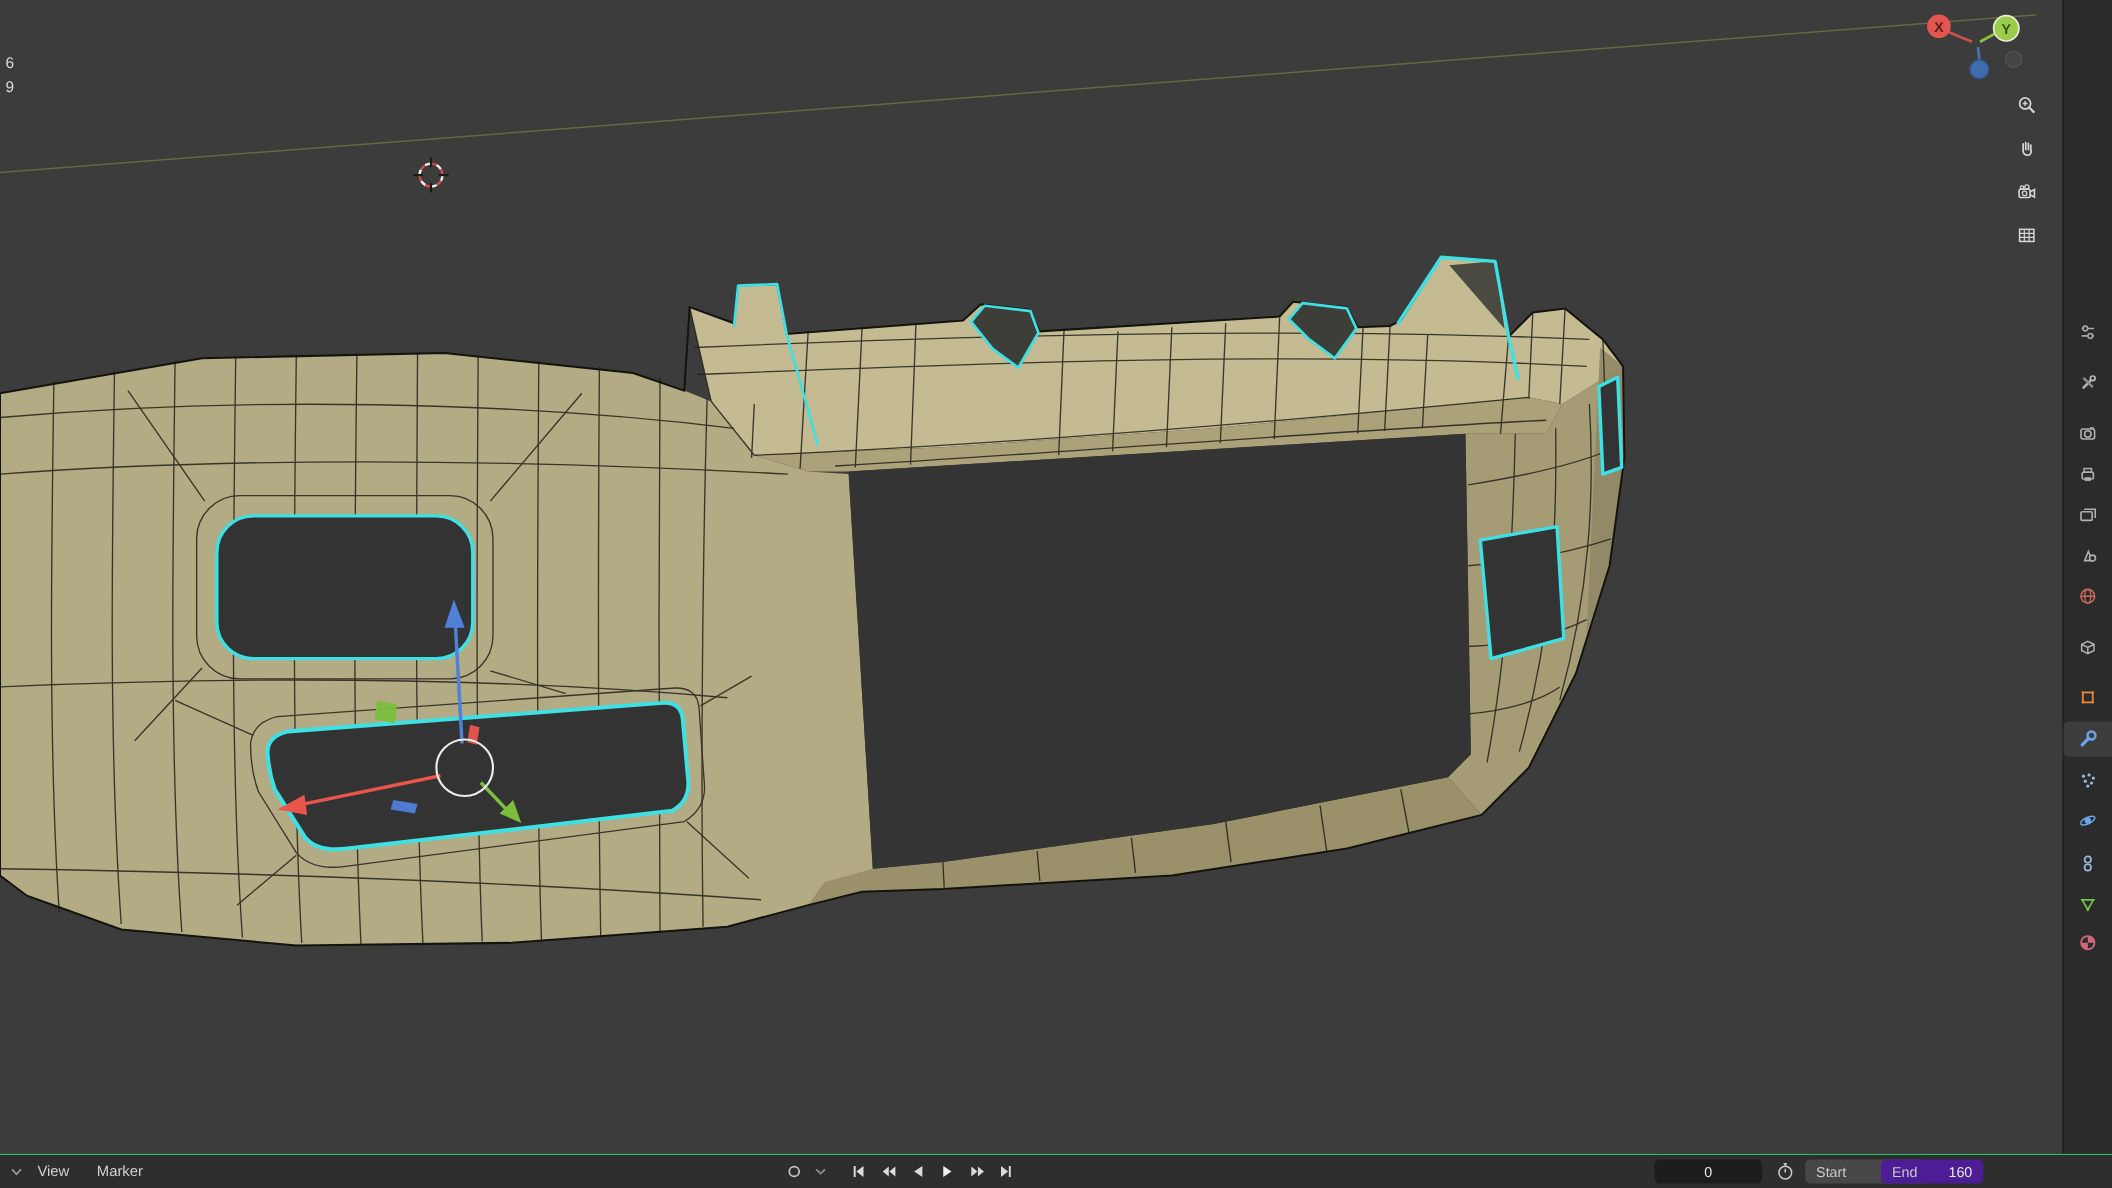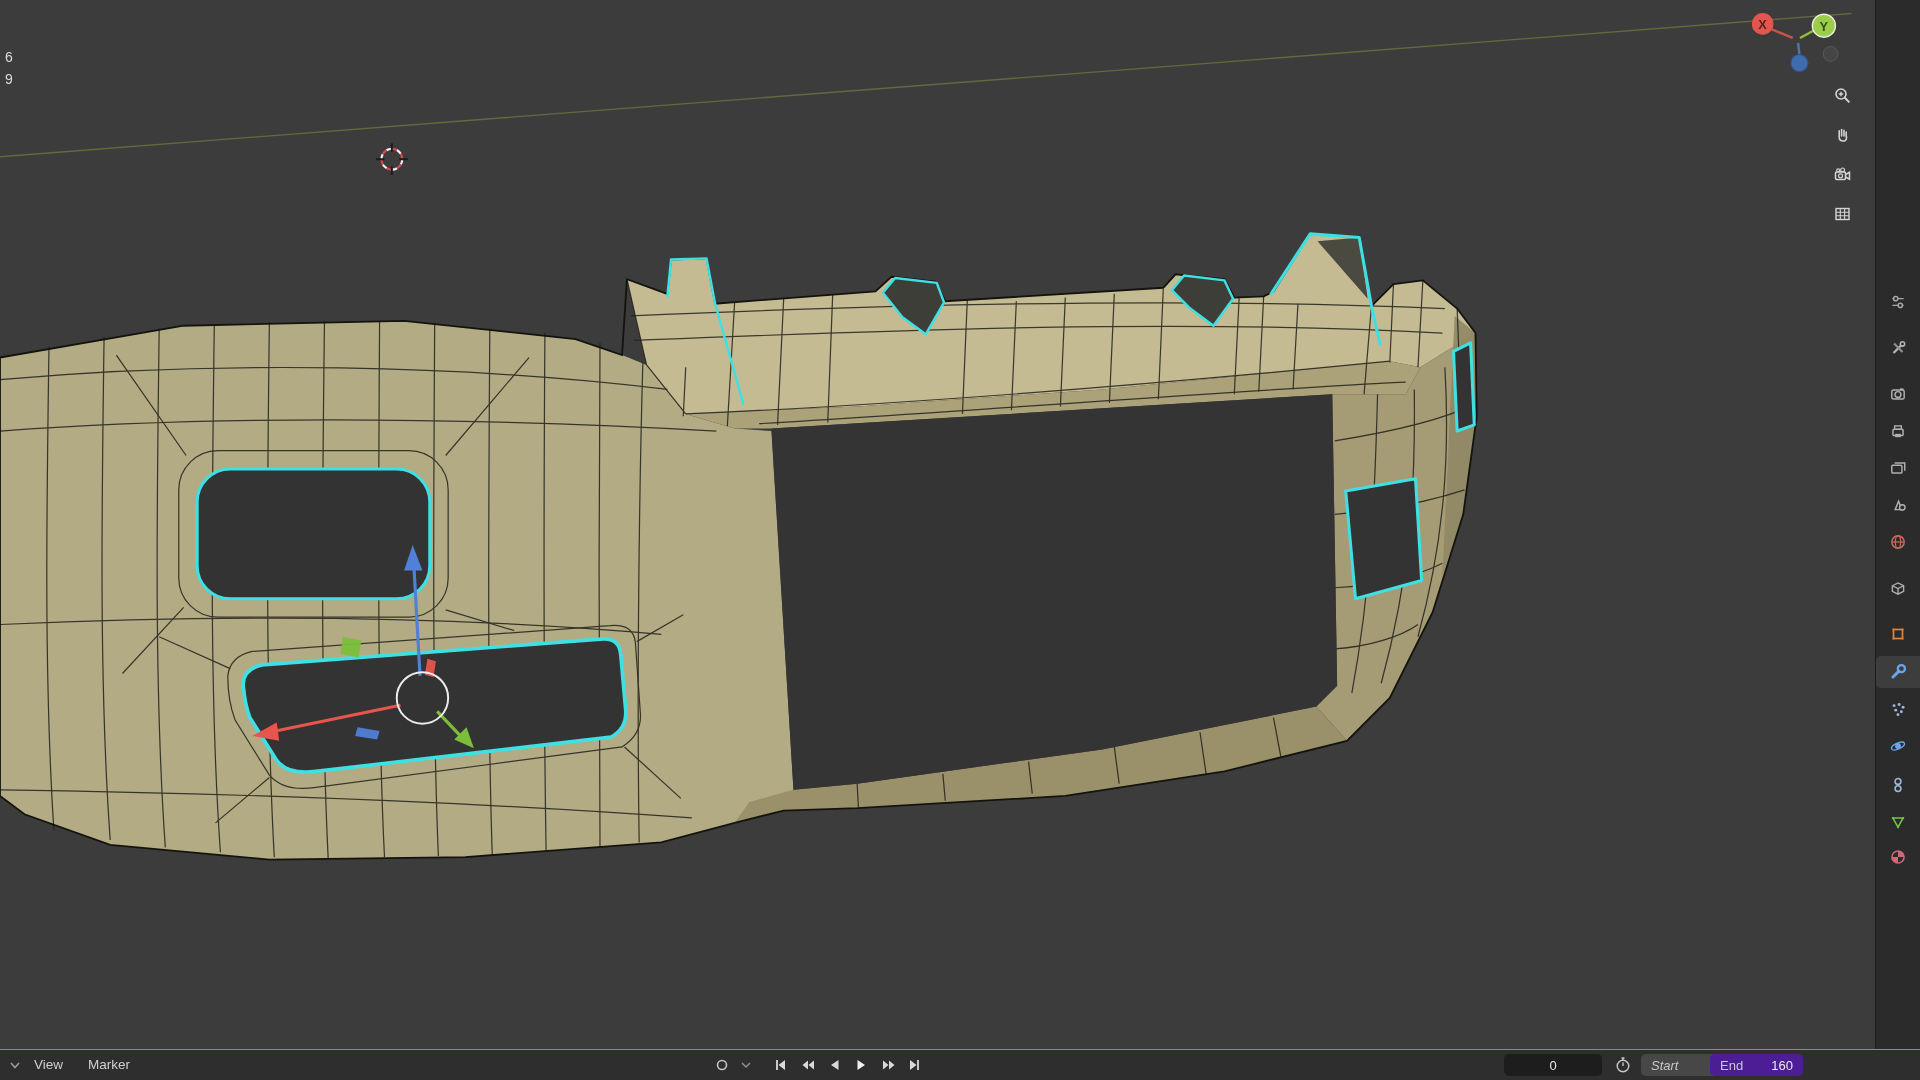--- a/index.html
+++ b/index.html
@@ -18,21 +18,21 @@
   
   #tab-strip{position:absolute;right:0;top:0;width:44px;height:1050px;background:#2b2b2b;border-left:1px solid #1e1e1e;}
   .prop-tab{position:absolute;left:0;width:44px;height:32px;display:flex;align-items:center;justify-content:center;}
   .prop-tab.active{background:#3d3d3d;border-radius:5px 0 0 5px;}
   
   #timeline-bar{position:absolute;left:0;bottom:0;width:1920px;height:30px;background:#2e2e2e;border-top:1px solid #22c55e;}
   .tl-menu{position:absolute;top:0;height:30px;line-height:30px;font-size:13.5px;color:#d0d0d0;}
   .tl-icon{position:absolute;top:7px;}
   .tl-field{position:absolute;top:4px;height:22px;border-radius:5px;font-size:13px;display:flex;align-items:center;}
   #frame-field{left:1504px;width:98px;background:#1d1d1d;justify-content:center;color:#e8e8e8;}
-  #start-field{left:1641px;width:112px;background:#474747;color:#c9c9c9;justify-content:space-between;padding:0 10px;box-sizing:border-box;font-style:italic;}
+  #start-field{left:1641px;width:112px;background:#474747;color:#c9c9c9;justify-content:space-between;padding:0 10px;box-sizing:border-box;}
   #end-field{left:1710px;width:93px;background:#4c1d95;color:#c9c9c9;justify-content:space-between;padding:0 10px;box-sizing:border-box;}
   .tl-field .val{color:#eaeaea;}
 </style>
 </head>
 <body>
 
 <svg id="scene-svg" viewBox="0 0 1568 882" preserveAspectRatio="none">
 
   <line x1="0" y1="128" x2="1512" y2="11" stroke="#66743f" stroke-width="1.1" opacity="0.85"></line>
 

